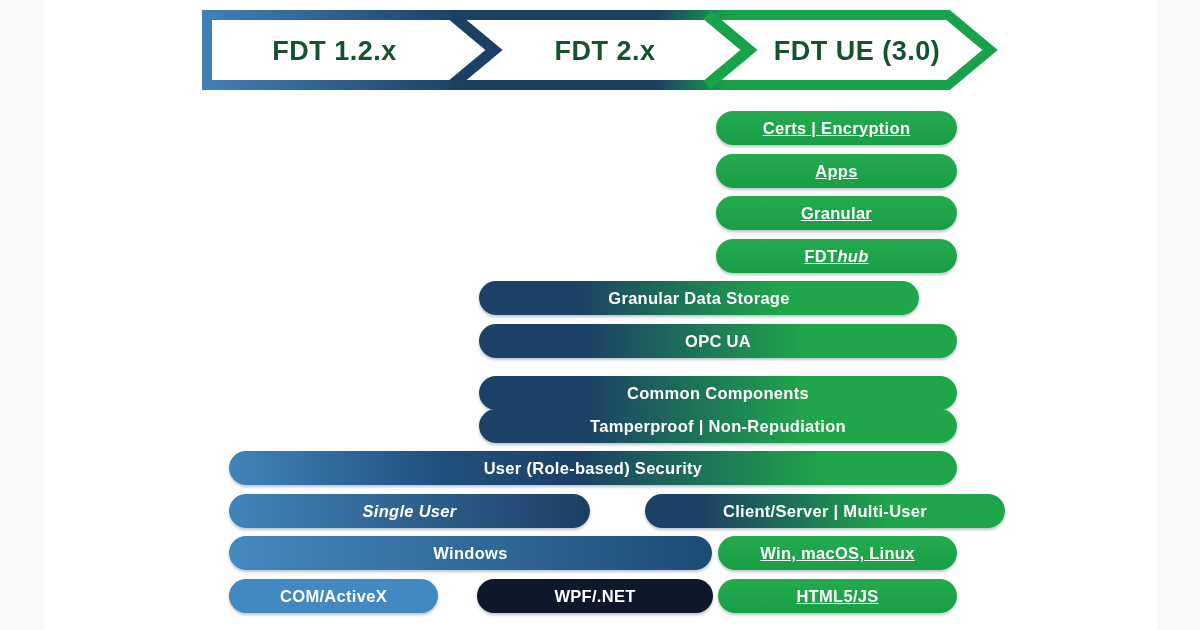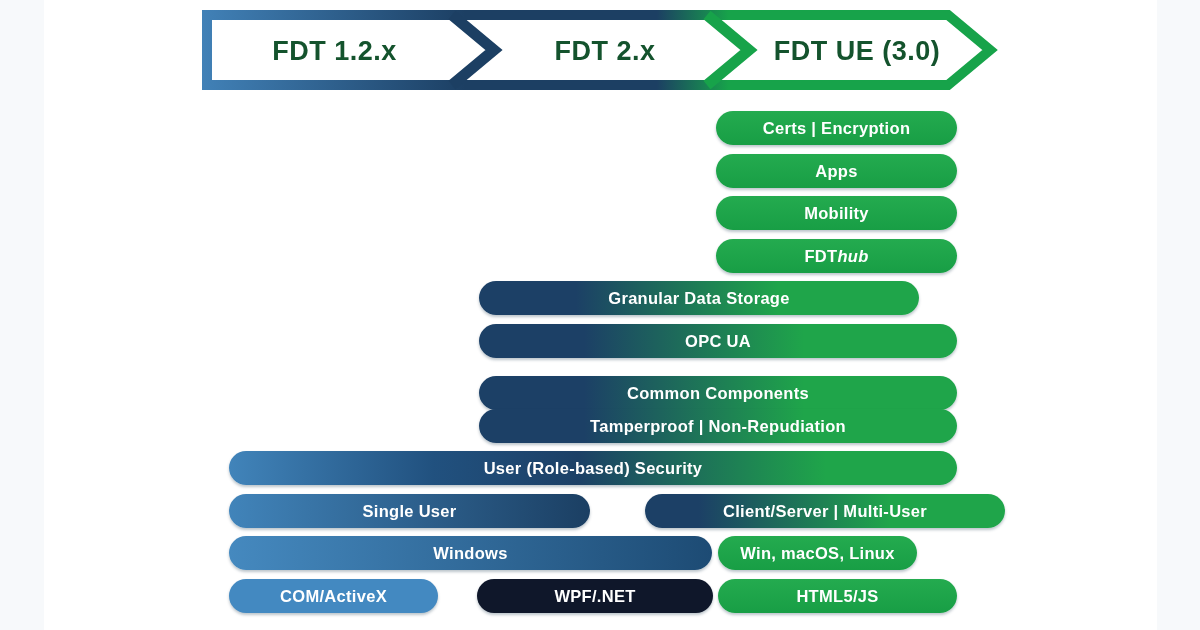--- a/index.html
+++ b/index.html
@@ -25,43 +25,43 @@
   .bar{
     position:absolute;height:34px;border-radius:17px;
     display:flex;align-items:center;justify-content:center;
     color:#ffffff;font-weight:bold;font-size:16.5px;letter-spacing:.3px;
     box-shadow:0 2px 3px rgba(15,45,70,.28);
     white-space:nowrap;
   }
   .italic{font-style:italic;}
 
   
-  .f-green{background:linear-gradient(180deg,#24ab4f 0%,#189e45 100%);}
+  .f-green{background:linear-gradient(180deg,#24ab4f 0%,#189e45 100%);text-decoration:underline;}
   .f-navy-green{background:linear-gradient(90deg,#1c4066 0%,#1c4066 22%,#1fa54a 68%,#1fa54a 100%);}
   .f-blue-navy-green{background:linear-gradient(90deg,#4184ba 0%,#21517f 28%,#1c4066 48%,#1fa54a 82%,#1fa54a 100%);}
-  .f-blue-navy{background:linear-gradient(90deg,#4184ba 0%,#1b3f63 100%);}
+  .f-blue-navy{background:linear-gradient(90deg,#4184ba 0%,#1b3f63 100%);font-style:italic;}
   .f-navy-green2{background:linear-gradient(90deg,#1c4066 0%,#1c4066 15%,#1fa54a 68%,#1fa54a 100%);}
   .f-blue-dknavy{background:linear-gradient(90deg,#4589bf 0%,#1d4b74 100%);}
   .f-solid-blue{background:#4389c1;}
   .f-solid-navy{background:#0f172a;}
 
   
   .b-certs      {left:716px;top:111px;width:241px;}
   .b-apps       {left:716px;top:154px;width:241px;}
   .b-mobility   {left:716px;top:196px;width:241px;}
   .b-fdthub     {left:716px;top:239px;width:241px;}
   .b-granular   {left:479px;top:281px;width:440px;}
   .b-opcua      {left:479px;top:324px;width:478px;}
   .b-common     {left:479px;top:366px;width:478px;margin-top:10px;}
   .b-tamper     {left:479px;top:409px;width:478px;}
   .b-usersec    {left:229px;top:451px;width:728px;}
   .b-single     {left:229px;top:494px;width:361px;}
   .b-client     {left:597px;top:494px;width:360px;margin-left:48px;}
   .b-windows    {left:229px;top:536px;width:483px;}
-  .b-winmac     {left:718px;top:536px;width:199px;}
+  .b-winmac     {left:718px;top:536px;width:239px;}
   .b-com        {left:229px;top:579px;width:209px;}
   .b-wpf        {left:477px;top:579px;width:236px;}
   .b-html5      {left:718px;top:579px;width:239px;}
 </style>
 </head>
 <body>
 
 <div class="side-strip left"></div>
 <div class="side-strip right"></div>
 
@@ -81,21 +81,21 @@
 </svg>
 
 <div class="banner-label seg1">FDT 1.2.x</div>
 <div class="banner-label seg2">FDT 2.x</div>
 <div class="banner-label seg3">FDT UE (3.0)</div>
 
 <div class="bar b-certs f-green">Certs | Encryption</div>
 
 <div class="bar b-apps f-green">Apps</div>
 
-<div class="bar b-mobility f-green">Mobility</div>
+<div class="bar b-mobility f-green">Granular</div>
 
 <div class="bar b-fdthub f-green">
   <span>FDT</span>
     <span class="italic">hub</span>
 </div>
 
 <div class="bar b-granular f-navy-green">Granular Data Storage</div>
 
 <div class="bar b-opcua f-navy-green">OPC UA</div>
 

